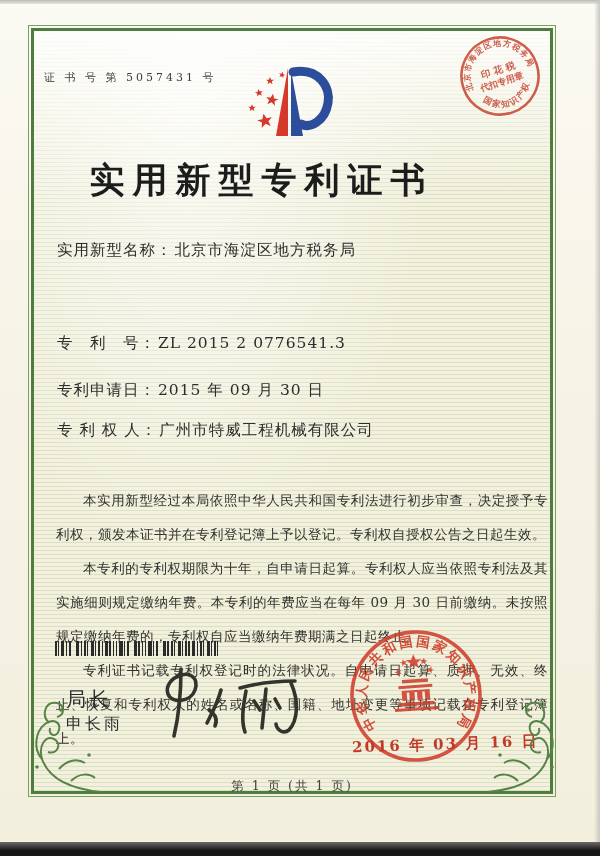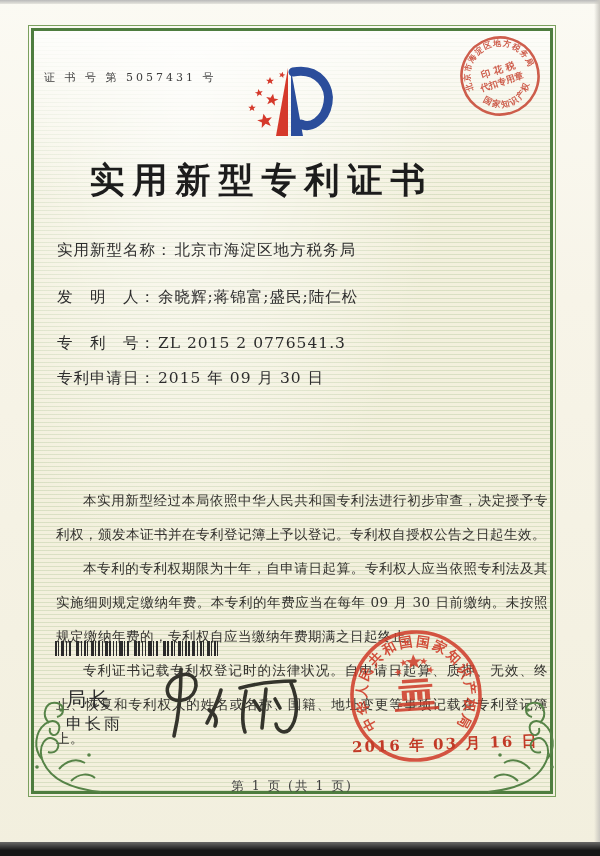--- a/index.html
+++ b/index.html
@@ -23,21 +23,21 @@
     background-color:#f3f0dd;}
   .content{position:absolute;inset:0;}
 
   .cert-no{position:absolute;left:44px;top:70px;font-size:11px;letter-spacing:3px;color:#3c3c3c;}
   .logo{position:absolute;left:245px;top:58px;}
   .title{position:absolute;left:28px;top:157px;width:467px;text-align:center;
     font-size:35px;font-weight:700;letter-spacing:8px;color:#1c1c1c;}
 
   .field{position:absolute;left:57px;font-size:15.5px;color:#2d2d2d;letter-spacing:1px;white-space:nowrap;}
   .field .val{margin-left:2px;}
-  .f0{top:240px}.f1{top:287px}.f2{top:333px}.f3{top:368px}.f4{top:420px}.f5{top:462px}
+  .f0{top:240px}.f1{top:287px}.f2{top:333px}.f3{top:380px}.f4{top:420px}.f5{top:462px}
 
   .paras{position:absolute;left:56px;top:483px;width:492px;font-size:13.5px;
     line-height:34px;color:#33322e;text-align:justify;}
   .paras p{margin:0;text-indent:2em;letter-spacing:0.5px;}
 
   .barcode{position:absolute;left:55px;top:641px;width:163px;height:15px;
     background:repeating-linear-gradient(90deg,
       #2b2b2b 0 1.5px,rgba(0,0,0,0) 1.5px 3px,
       #2b2b2b 3px 4px,rgba(0,0,0,0) 4px 6.5px,
       #2b2b2b 6.5px 9.5px,rgba(0,0,0,0) 9.5px 11px,
@@ -89,23 +89,23 @@
         <use href="#star5" transform="translate(14,35) scale(0.8) rotate(-10)"></use>
         <use href="#star5" transform="translate(27,42) scale(1.25) rotate(10)"></use>
         <use href="#star5" transform="translate(7,50) scale(0.75)"></use>
         <use href="#star5" transform="translate(20,63) scale(1.5) rotate(-12)"></use>
       </g>
     </svg>
 
     <div class="title">实用新型专利证书</div>
 
     <div class="field f0"><span>实用新型名称：</span><span class="val">北京市海淀区地方税务局</span></div>
-    <div class="field f1"><span>发　明　人：</span><span class="val">余晓辉;蒋锦富;盛民;陆仁松</span></div>
     <div class="field f2"><span>专　利　号：</span><span class="val">ZL 2015 2 0776541.3</span></div>
     <div class="field f3"><span>专利申请日：</span><span class="val">2015 年 09 月 30 日</span></div>
+    <div class="field f4"><span>专 利 权 人：</span><span class="val">广州市特威工程机械有限公司</span></div>
 
     <div class="paras">
       <p>本实用新型经过本局依照中华人民共和国专利法进行初步审查，决定授予专利权，颁发本证书并在专利登记簿上予以登记。专利权自授权公告之日起生效。</p>
       <p>本专利的专利权期限为十年，自申请日起算。专利权人应当依照专利法及其实施细则规定缴纳年费。本专利的年费应当在每年 09 月 30 日前缴纳。未按照规定缴纳年费的，专利权自应当缴纳年费期满之日起终止。</p>
       <p>专利证书记载专利权登记时的法律状况。自申请日起算、质押、无效、终止、恢复和专利权人的姓名或名称、国籍、地址变更等事项记载在专利登记簿上。</p>
     </div>
 
     <div class="barcode"></div>
 
     <div class="director-title">局长</div>

